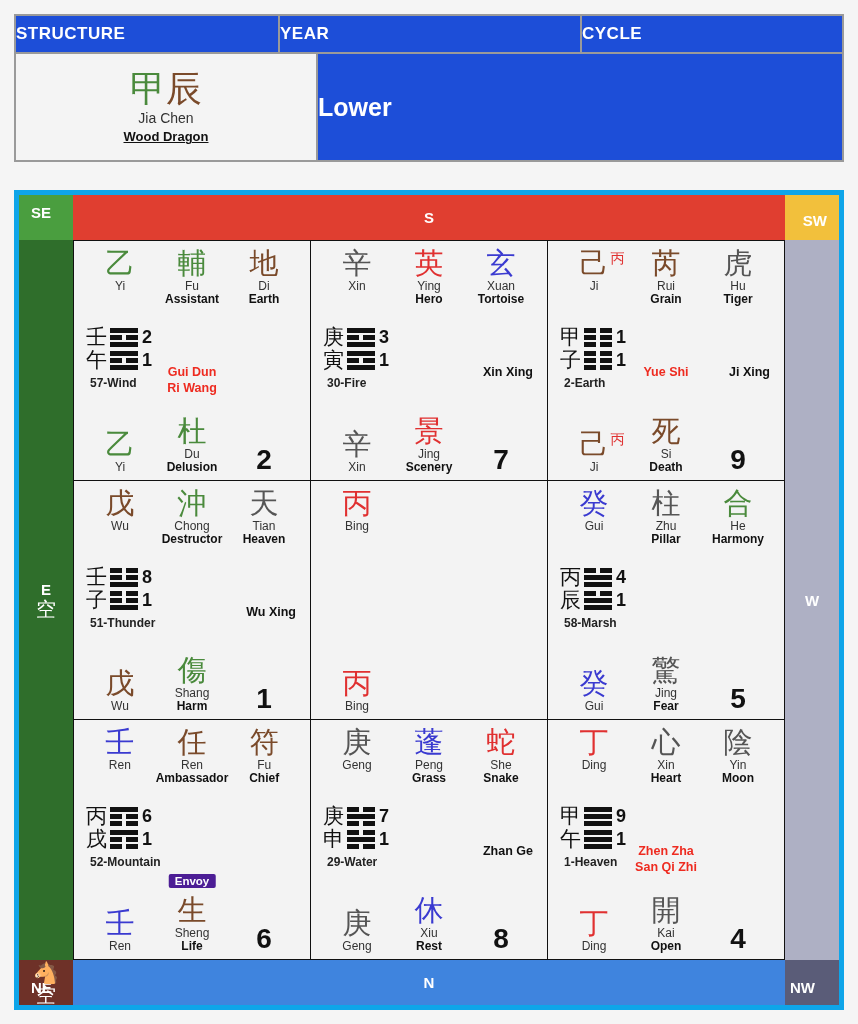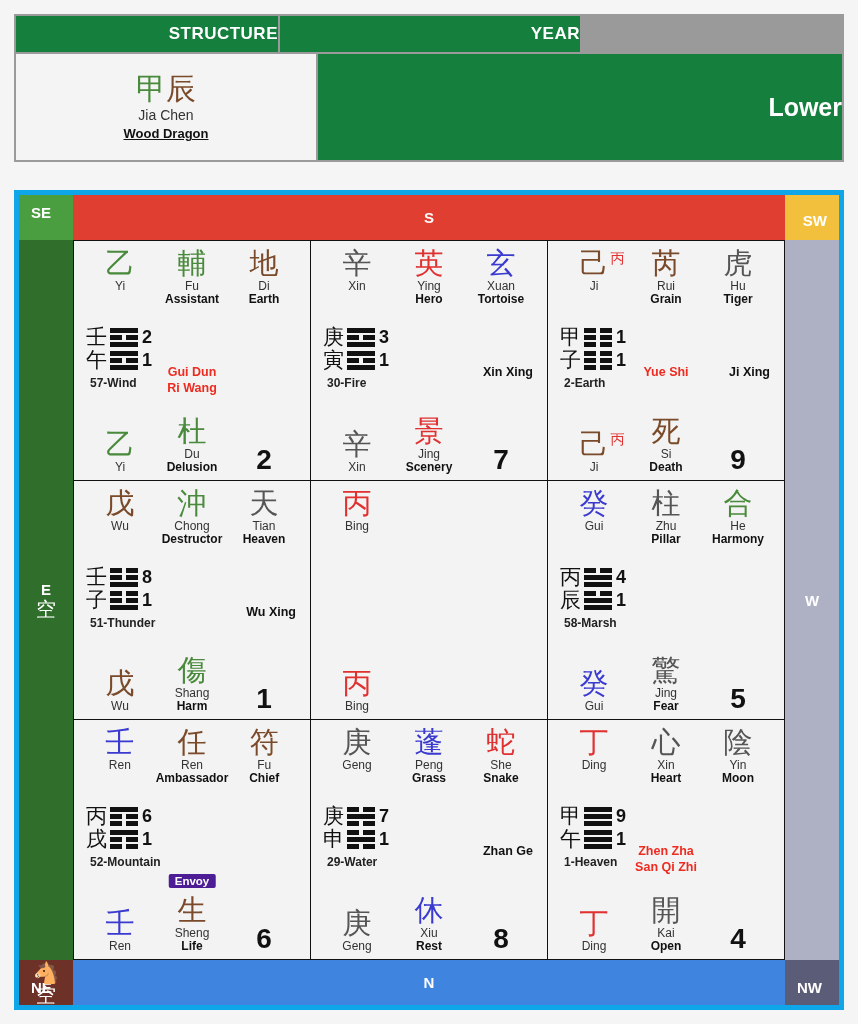--- a/index.html
+++ b/index.html
@@ -18,34 +18,34 @@
     width: 830px; height: 148px;
     display: flex; flex-direction: column;
     border: 2px solid #9a9a9a;
     background: #9a9a9a;
     gap: 2px;
   }
   .hdr-row { display: flex; gap: 2px; }
   .hdr-row.labels { height: 36px; }
   .hdr-row.values { flex: 1; }
   .hdr-cell {
-    background: #15803d; color: #fff;
-    display: flex; align-items: center; justify-content: flex-end;
+    background: #1d4ed8; color: #fff;
+    display: flex; align-items: center; justify-content: flex-start;
     text-align: center;
   }
   .hc-structure { width: 262px; }
   .hc-year { width: 300px; }
   .hc-cycle { flex: 1; }
   .hdr-label { font-size: 17px; font-weight: bold; letter-spacing: .5px; }
   .hdr-value { font-size: 25px; font-weight: bold; }
   .hc-year.values-cell {
     background: #f4f4f4; color: #222;
     flex-direction: column; justify-content: center; gap: 3px;
   }
-  .year-cn { font-size: 30px; line-height: 1.05; text-align: right; }
+  .year-cn { font-size: 36px; line-height: 1.05; text-align: right; }
   .year-cn .g1 { color: #4a8a3c; }
   .year-cn .g2 { color: #7a4a2a; }
   .year-py { font-size: 14px; color: #333; }
   .year-en { font-size: 13px; font-weight: bold; color: #111; text-decoration: underline; }
 
   
   .frame {
     position: absolute; left: 14px; top: 190px;
     width: 830px; height: 820px;
     border: 5px solid #0ea5e9;
@@ -54,21 +54,21 @@
     grid-template-rows: 45px 1fr 45px;
   }
   .band {
     position: relative;
     display: flex; align-items: center; justify-content: center;
     color: #fff; font-weight: bold; font-size: 15px;
   }
   .band .corner-tl { position: absolute; left: 12px; top: 9px; }
   .band .corner-tr { position: absolute; right: 12px; top: 1px; margin-top: 16px; }
   .band .corner-bl { position: absolute; left: 12px; bottom: 9px; }
-  .band .corner-br { position: absolute; right: 17px; bottom: 9px; }
+  .band .corner-br { position: absolute; right: 24px; bottom: 9px; }
 
   .b-se { background: #4a9e3f; }
   .b-s  { background: #e03e30; }
   .b-sw { background: #f2c03c; }
   .b-e  { background: #2f6e2b; }
   .b-w  { background: #aeb0c4; }
   .b-ne { background: #6e3128; }
   .b-n  { background: #3f84de; }
   .b-nw { background: #5a5c78; }
 
@@ -189,20 +189,23 @@
 <div id="root">
 
   <div class="header">
     <div class="hdr-row labels">
       <div class="hdr-cell hc-structure">
         <span class="hdr-label">STRUCTURE</span>
       </div>
       <div class="hdr-cell hc-year">
         <span class="hdr-label">YEAR</span>
       </div>
+      <div class="hdr-cell hc-cycle">
+        <span class="hdr-label">CYCLE</span>
+      </div>
     </div>
     <div class="hdr-row values">
       <div class="hdr-cell hc-year values-cell">
         <div class="year-cn">
           <span class="g1">甲</span><span class="g2">辰</span>
         </div>
         <div class="year-py">Jia Chen</div>
         <div class="year-en">Wood Dragon</div>
       </div>
       <div class="hdr-cell hc-cycle">

